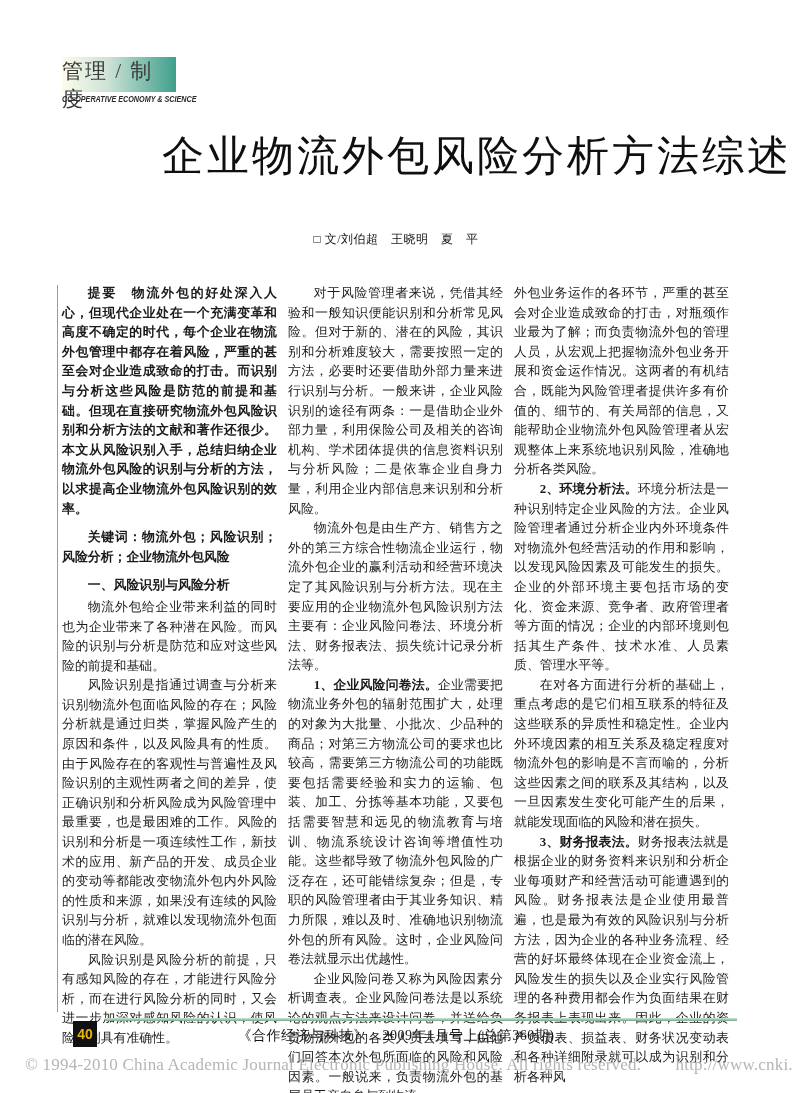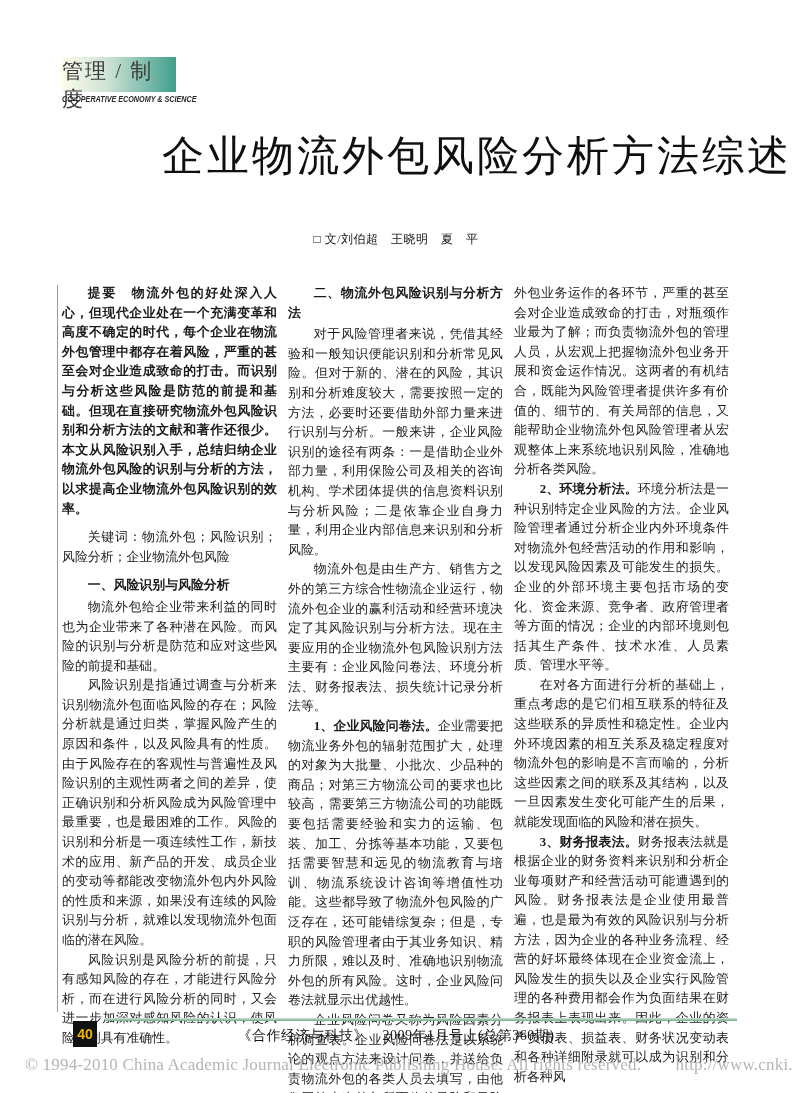--- a/index.html
+++ b/index.html
@@ -33,21 +33,21 @@
 
   
   .left-rule { position:absolute; left:57px; top:285px; width:1px; height:727px; background:#9a9a9a; }
 
   
   .cols { position:absolute; left:62px; top:284px; display:flex; gap:11px; }
   .col { width:215px; font-size:12.9px; line-height:19.6px; text-align:justify; color:#1b1b1b; }
   .col p { margin:0; text-indent:2em; }
   .col p.flow { text-indent:0; }
   .abstract { font-weight:bold; }
-  .kw { font-weight:normal; }
+  .kw { font-weight:bold; }
   .clc { font-weight:bold; }
   .gap-top { margin-top:9px !important; }
   .heading { font-weight:bold; margin-top:9px !important; margin-bottom:2px !important; }
   .lead { font-weight:bold; }
 
   
   .footer-line {
     position:absolute; left:105px; top:1018px; width:632px; height:3px;
     background:linear-gradient(180deg,#cfe4d3,#74ab87);
   }
@@ -86,21 +86,20 @@
     <div class="col">
       <p class="abstract">提要　物流外包的好处深入人心，但现代企业处在一个充满变革和高度不确定的时代，每个企业在物流外包管理中都存在着风险，严重的甚至会对企业造成致命的打击。而识别与分析这些风险是防范的前提和基础。但现在直接研究物流外包风险识别和分析方法的文献和著作还很少。本文从风险识别入手，总结归纳企业物流外包风险的识别与分析的方法，以求提高企业物流外包风险识别的效率。</p>
       <p class="kw gap-top">关键词：物流外包；风险识别；风险分析；企业物流外包风险</p>
       <p class="heading">一、风险识别与风险分析</p>
       <p>物流外包给企业带来利益的同时也为企业带来了各种潜在风险。而风险的识别与分析是防范和应对这些风险的前提和基础。</p>
       <p>风险识别是指通过调查与分析来识别物流外包面临风险的存在；风险分析就是通过归类，掌握风险产生的原因和条件，以及风险具有的性质。由于风险存在的客观性与普遍性及风险识别的主观性两者之间的差异，使正确识别和分析风险成为风险管理中最重要，也是最困难的工作。风险的识别和分析是一项连续性工作，新技术的应用、新产品的开发、成员企业的变动等都能改变物流外包内外风险的性质和来源，如果没有连续的风险识别与分析，就难以发现物流外包面临的潜在风险。</p>
       <p>风险识别是风险分析的前提，只有感知风险的存在，才能进行风险分析，而在进行风险分析的同时，又会进一步加深对感知风险的认识，使风险识别具有准确性。</p>
     </div>
 
     <div class="col">
-      <p class="heading" style="margin-top:0 !important;">二、物流外包风险识别与分析方法</p>
       <p>对于风险管理者来说，凭借其经验和一般知识便能识别和分析常见风险。但对于新的、潜在的风险，其识别和分析难度较大，需要按照一定的方法，必要时还要借助外部力量来进行识别与分析。一般来讲，企业风险识别的途径有两条：一是借助企业外部力量，利用保险公司及相关的咨询机构、学术团体提供的信息资料识别与分析风险；二是依靠企业自身力量，利用企业内部信息来识别和分析风险。</p>
       <p>物流外包是由生产方、销售方之外的第三方综合性物流企业运行，物流外包企业的赢利活动和经营环境决定了其风险识别与分析方法。现在主要应用的企业物流外包风险识别方法主要有：企业风险问卷法、环境分析法、财务报表法、损失统计记录分析法等。</p>
       <p><span class="lead">1、企业风险问卷法。</span><span>企业需要把物流业务外包的辐射范围扩大，处理的对象为大批量、小批次、少品种的商品；对第三方物流公司的要求也比较高，需要第三方物流公司的功能既要包括需要经验和实力的运输、包装、加工、分拣等基本功能，又要包括需要智慧和远见的物流教育与培训、物流系统设计咨询等增值性功能。这些都导致了物流外包风险的广泛存在，还可能错综复杂；但是，专职的风险管理者由于其业务知识、精力所限，难以及时、准确地识别物流外包的所有风险。这时，企业风险问卷法就显示出优越性。</span></p>
       <p>企业风险问卷又称为风险因素分析调查表。企业风险问卷法是以系统论的观点方法来设计问卷，并送给负责物流外包的各类人员去填写，由他们回答本次外包所面临的风险和风险因素。一般说来，负责物流外包的基层员工亲自参与到物流</p>
     </div>
 
     <div class="col">
       <p class="flow">外包业务运作的各环节，严重的甚至会对企业造成致命的打击，对瓶颈作业最为了解；而负责物流外包的管理人员，从宏观上把握物流外包业务开展和资金运作情况。这两者的有机结合，既能为风险管理者提供许多有价值的、细节的、有关局部的信息，又能帮助企业物流外包风险管理者从宏观整体上来系统地识别风险，准确地分析各类风险。</p>
       <p><span class="lead">2、环境分析法。</span><span>环境分析法是一种识别特定企业风险的方法。企业风险管理者通过分析企业内外环境条件对物流外包经营活动的作用和影响，以发现风险因素及可能发生的损失。企业的外部环境主要包括市场的变化、资金来源、竞争者、政府管理者等方面的情况；企业的内部环境则包括其生产条件、技术水准、人员素质、管理水平等。</span></p>
       <p>在对各方面进行分析的基础上，重点考虑的是它们相互联系的特征及这些联系的异质性和稳定性。企业内外环境因素的相互关系及稳定程度对物流外包的影响是不言而喻的，分析这些因素之间的联系及其结构，以及一旦因素发生变化可能产生的后果，就能发现面临的风险和潜在损失。</p>

